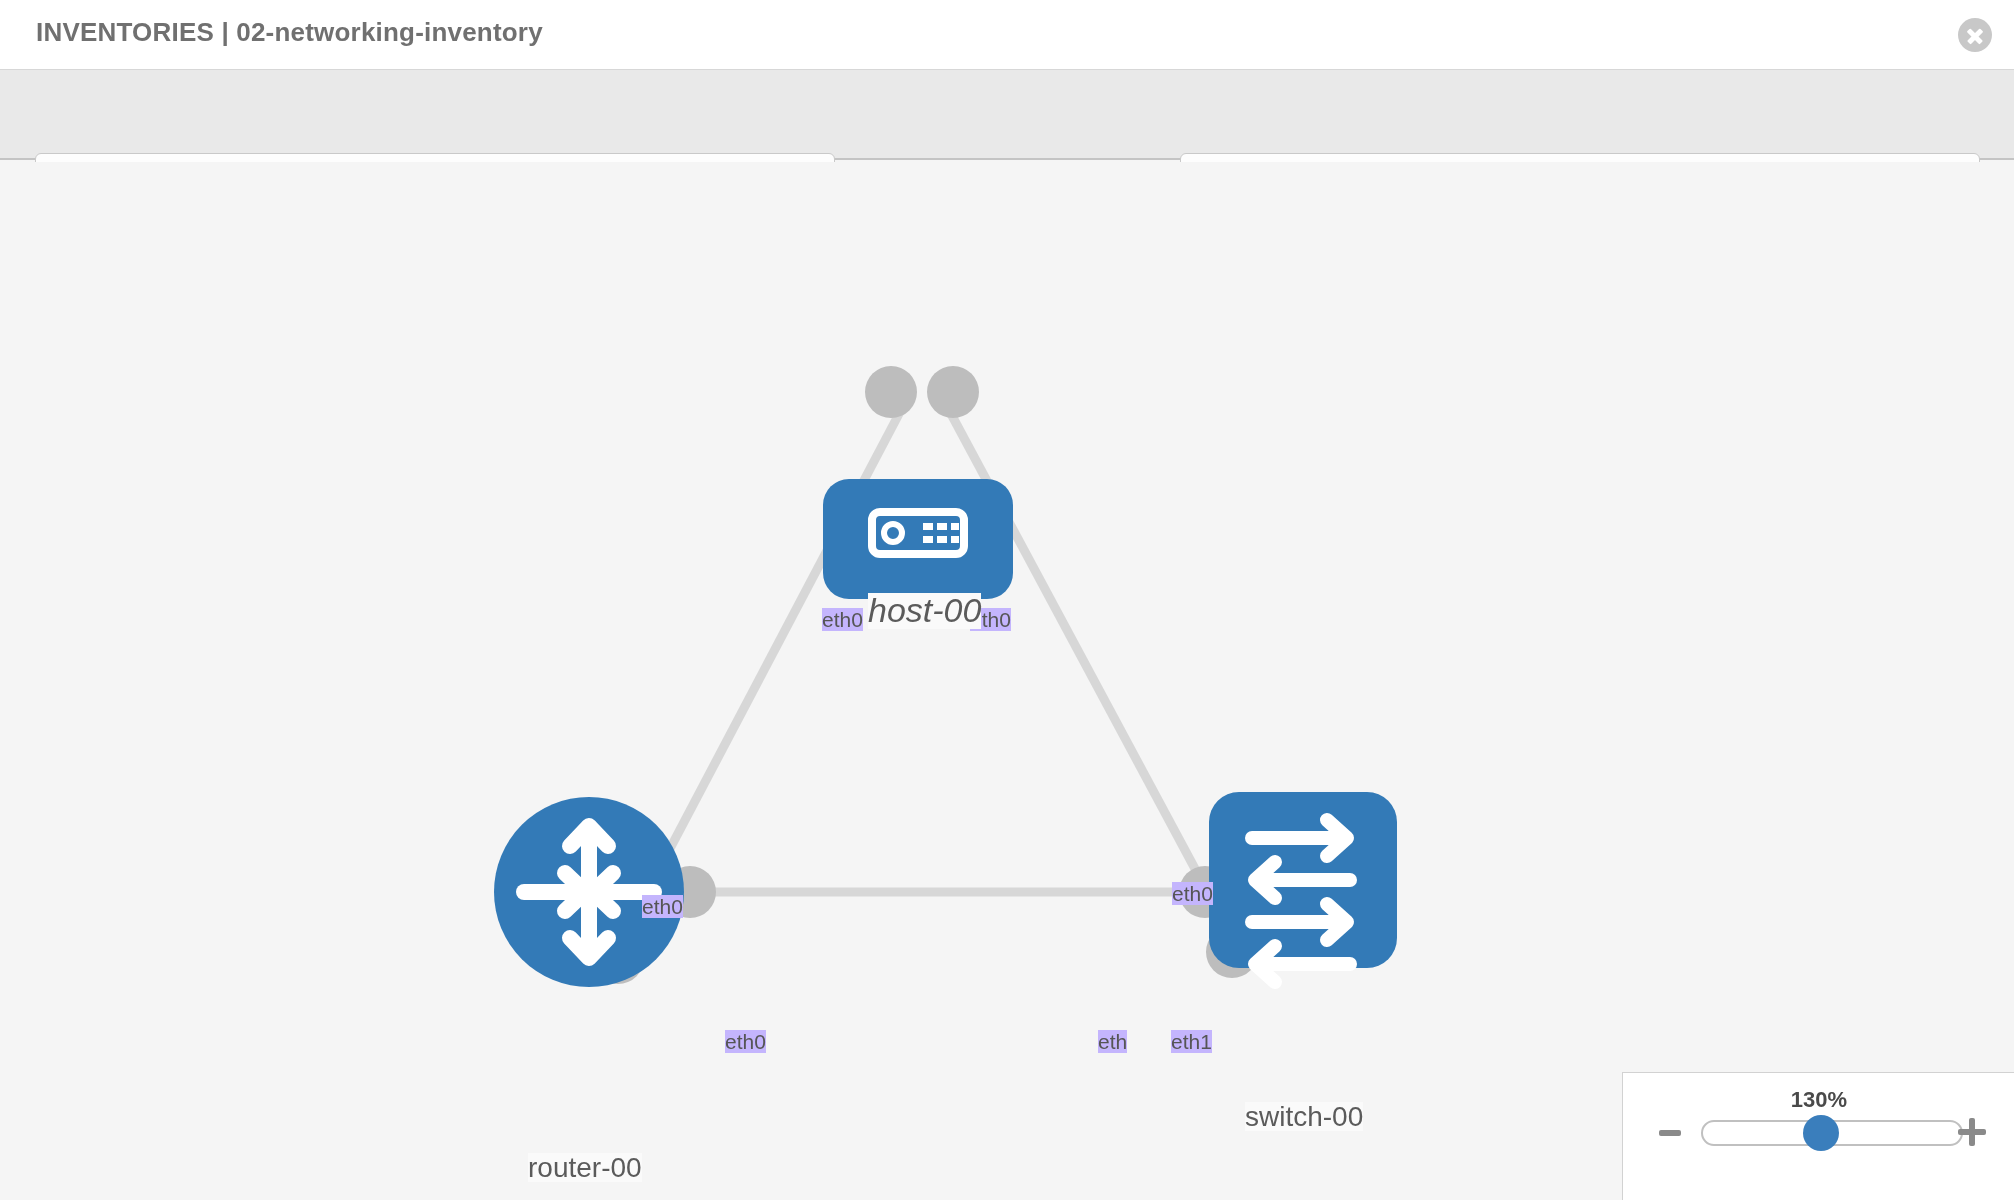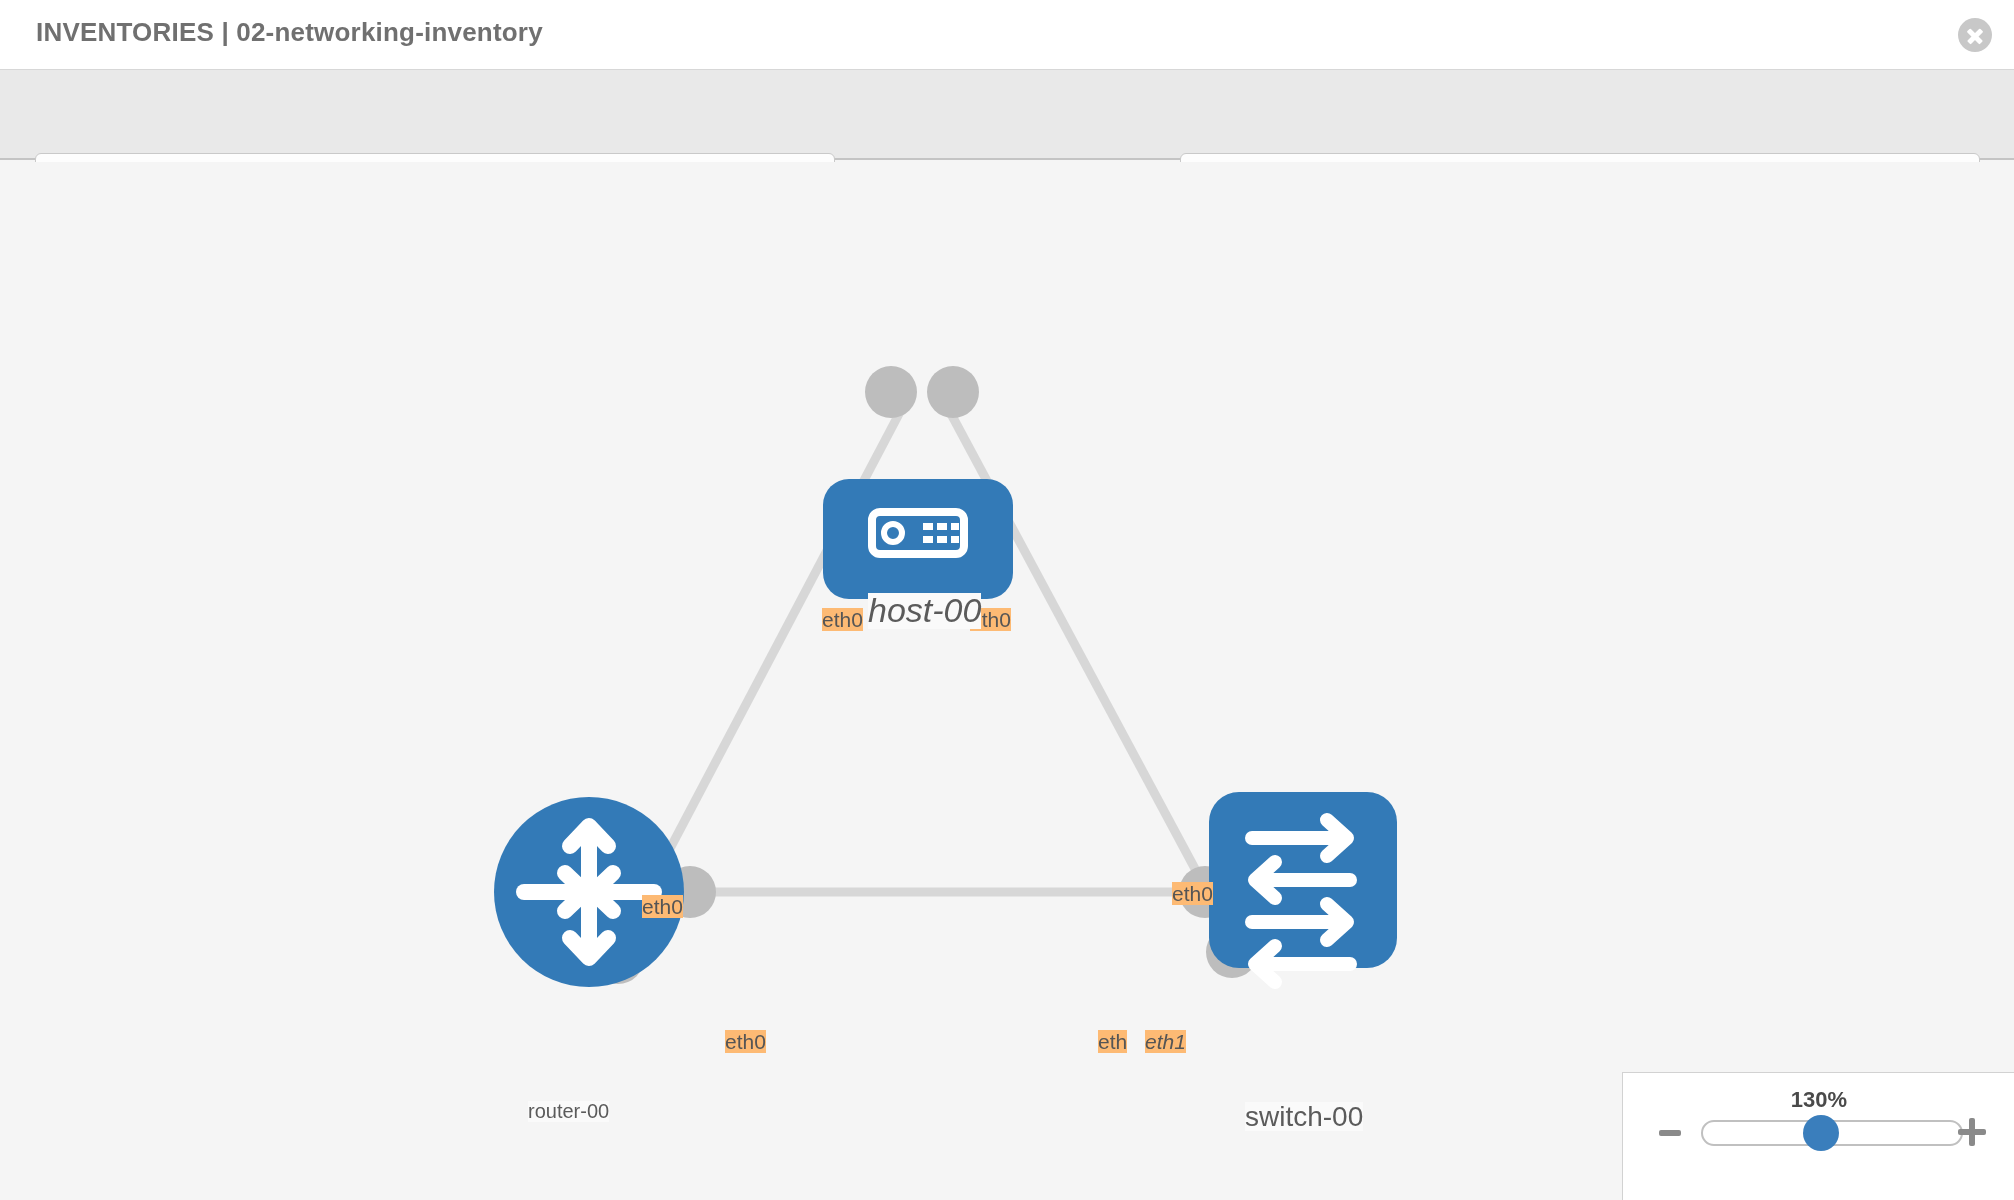--- a/index.html
+++ b/index.html
@@ -98,37 +98,37 @@
 
   
   .node-label {
     position: absolute;
     color: #5b5b5b;
     background: #fafafa;
     white-space: nowrap;
     line-height: 1.05;
   }
   .label-host   { left: 868px; top: 431px; font-size: 34px; font-style: italic; }
-  .label-router { left: 528px; top: 939px; font-size: 20px; text-align: center; }
+  .label-router { left: 528px; top: 991px; font-size: 28px; text-align: center; }
   .label-switch { left: 1245px; top: 940px; font-size: 28px; }
 
   .iface-label {
     position: absolute;
     font-size: 21px; color: #555555;
-    background: #fdba74;
+    background: #c4b5fd;
     white-space: nowrap;
     line-height: 1.1;
   }
   .if-host-left   { left: 822px; top: 446px; }
   .if-host-right  { left: 970px; top: 446px; }
   .if-router-up   { left: 642px; top: 733px; }
   .if-switch-up   { left: 1172px; top: 720px; }
   .if-router-rt   { left: 725px; top: 868px; }
   .if-switch-lf-a { left: 1098px; top: 868px; }
-  .if-switch-lf-b { left: 1145px; top: 868px; font-style: italic; }
+  .if-switch-lf-b { left: 1171px; top: 868px; }
 
   
   .zoom-panel {
     position: absolute; right: 0; bottom: 0;
     width: 392px; height: 128px;
     background: #ffffff;
     border: 1px solid #d2d2d2;
     border-right: none; border-bottom: none; font-weight: bold;
   }
   .zoom-pct {

